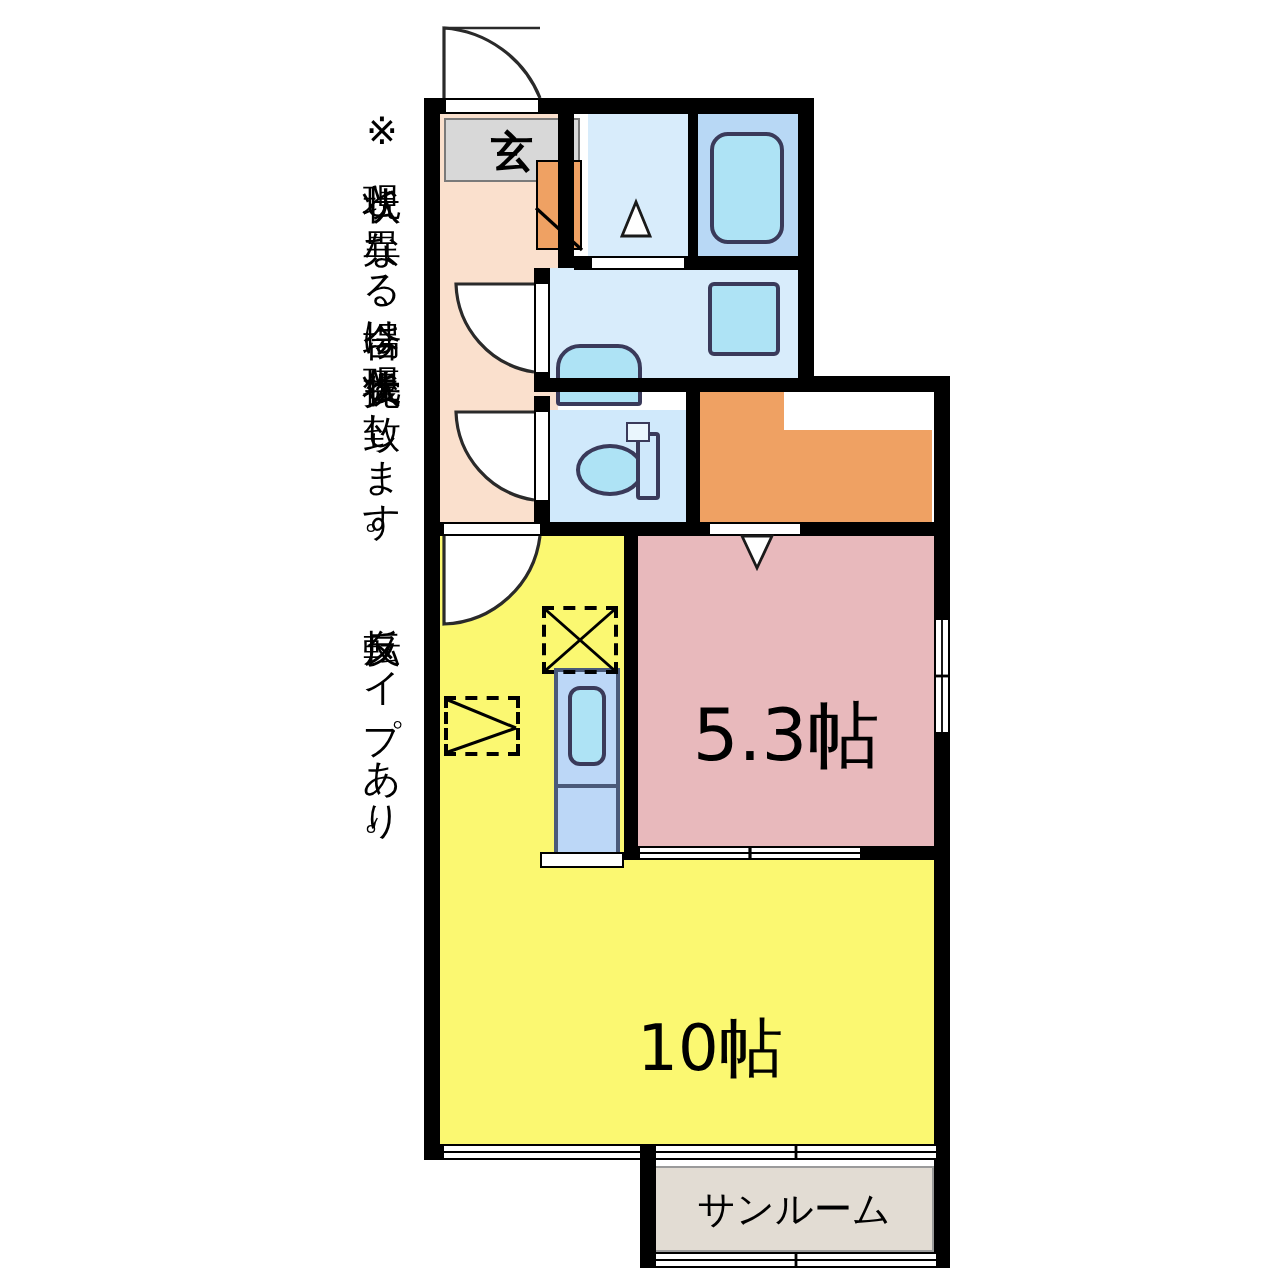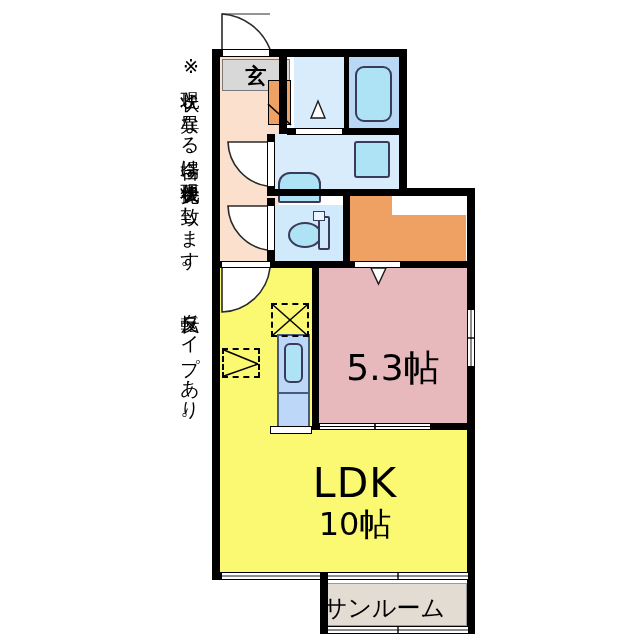--- a/index.html
+++ b/index.html
@@ -236,18 +236,17 @@
     <line x1="467" y1="338" x2="475" y2="338" stroke="#000" stroke-width="1.4"></line>
     <line x1="471" y1="310" x2="471" y2="366" stroke="#000" stroke-width="0.9"></line>
     <line x1="222" y1="576" x2="320" y2="576" stroke="#000" stroke-width="0.9"></line>
   </svg>
 
   <div class="label" style="left:222px;top:62px;width:68px;font-size:21px;font-weight:bold;">玄</div>
 
 
   <div class="label" style="left:330px;top:344px;width:126px;font-size:36px;letter-spacing:0px;">5.3帖</div>
 
-  <div class="label" style="left:275px;top:459px;width:160px;font-size:41px;letter-spacing:1px;">LDK</div>
   <div class="label" style="left:275px;top:503px;width:160px;font-size:32px;letter-spacing:0px;">10帖</div>
 
-  <div class="label" style="left:314px;top:592px;width:140px;font-size:24px;letter-spacing:0px;">サンルーム</div>
+  <div class="label" style="left:327px;top:592px;width:140px;font-size:19px;letter-spacing:0px;">サンルーム</div>
 
 </div>
 
 </body></html>

